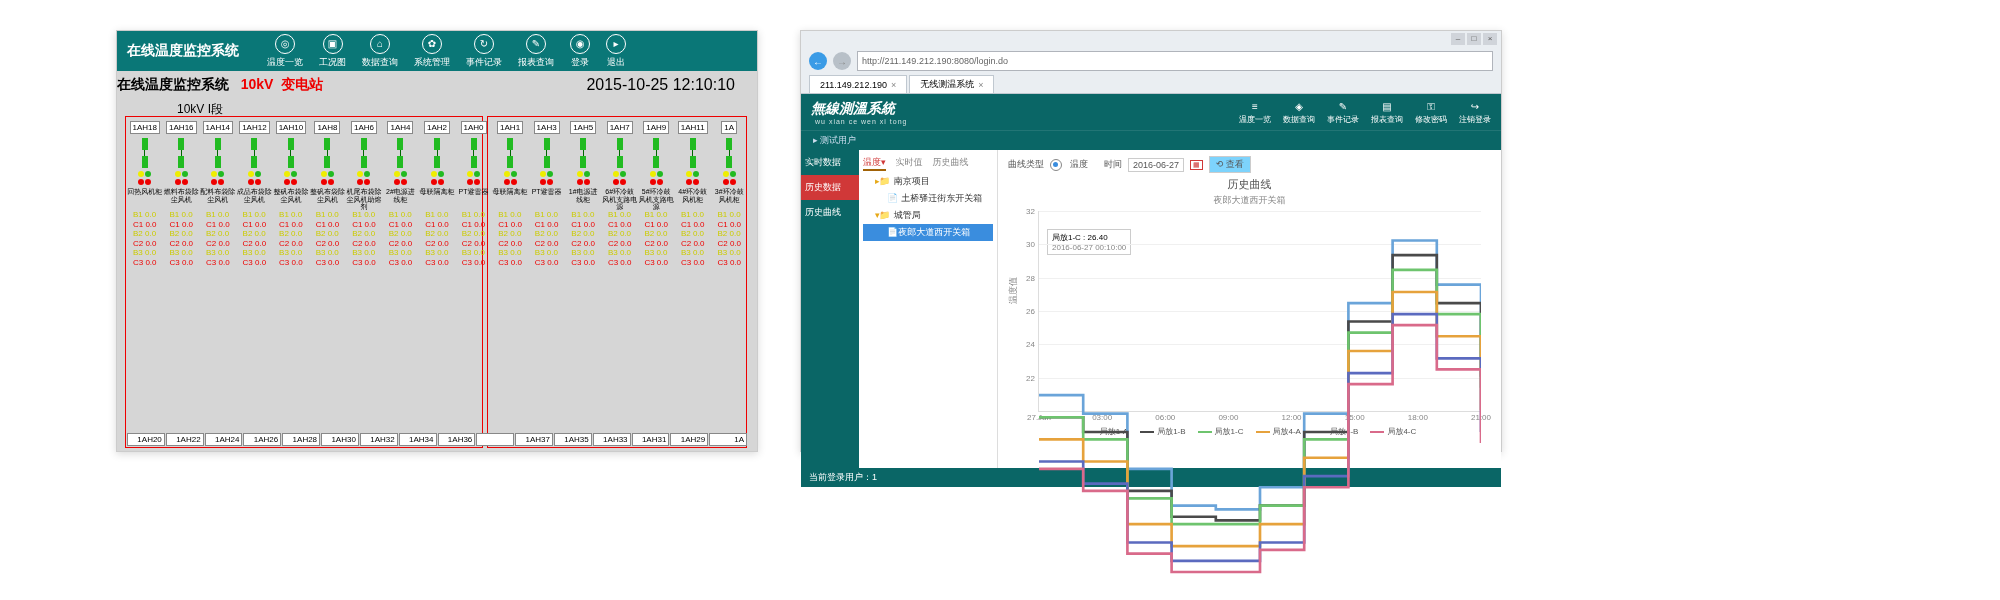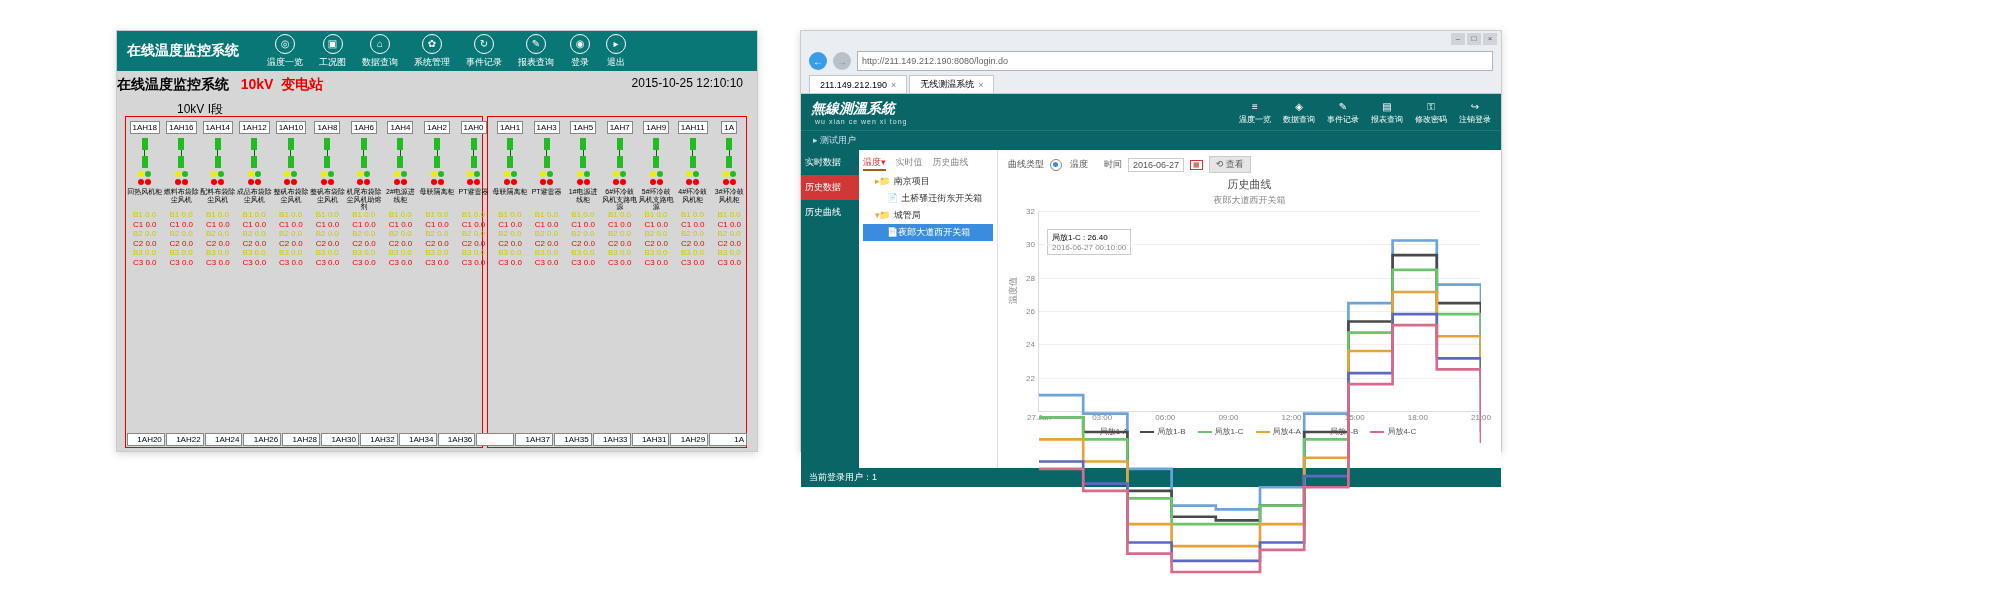--- a/index.html
+++ b/index.html
@@ -6,21 +6,21 @@
 .panel{position:absolute;border:1px solid #ccc;background:#fff;box-shadow:0 2px 8px rgba(0,0,0,.15)}
 .left-panel{left:116px;top:30px;width:640px;height:420px}
 .right-panel{left:800px;top:30px;width:700px;height:420px}
 .teal-header{background:#0a7777;color:#fff;display:flex;align-items:center;height:40px;padding:0 10px}
 .app-title{font-size:14px;font-weight:bold;margin-right:20px}
 .tool-item{display:flex;flex-direction:column;align-items:center;margin:0 8px;font-size:9px;cursor:pointer}
 .tool-icon{width:18px;height:18px;border:1px solid #fff;border-radius:50%;display:flex;align-items:center;justify-content:center;font-size:10px;margin-bottom:2px}
 .left-body{background:#d6d6d6;position:relative;height:380px;overflow:hidden}
 .subtitle-bar{position:absolute;top:5px;left:0;right:0;text-align:left;font-size:14px;font-weight:bold;color:#000}
 .subtitle-bar .red{color:#e00}
-.timestamp{position:absolute;right:14px;top:5px;font-size:12px;color:#000}
+.timestamp{position:absolute;right:22px;top:5px;font-size:16px;color:#000}
 .section-label{position:absolute;left:60px;top:30px;font-size:12px;color:#000}
 .bay-container{position:absolute;top:50px;left:10px;right:10px;display:flex;gap:1px}
 .bay{flex:1;display:flex;flex-direction:column;align-items:center;font-size:8px}
 .bay-id{background:#fff;border:1px solid #888;padding:1px 2px;margin-bottom:2px;font-size:8px}
 .switch-sym{display:flex;flex-direction:column;align-items:center;margin:2px 0}
 .sw-green{width:6px;height:12px;background:#2b2}
 .dots{display:flex;gap:1px;margin:1px 0}
 .dot-y{width:6px;height:6px;border-radius:50%;background:#ee0}
 .dot-g{width:6px;height:6px;border-radius:50%;background:#2b2}
 .dot-r{width:6px;height:6px;border-radius:50%;background:#e00}
@@ -72,21 +72,21 @@
 .y-axis-title{position:absolute;left:-26px;top:50%;transform:rotate(-90deg) translateX(50%);transform-origin:left center;font-size:9px;color:#888}
 .chart-line{position:absolute;left:0;right:0;top:0;bottom:0;pointer-events:none}
 .tooltip{position:absolute;left:8px;top:18px;background:rgba(255,255,255,.9);border:1px solid #ccc;padding:2px 4px;font-size:8px}
 .legend{display:flex;justify-content:center;gap:12px;font-size:8px;color:#555;margin-top:14px}
 .leg-item{display:flex;align-items:center;gap:3px}
 .leg-sw{width:14px;height:2px}
 .footer2{background:#0a6666;color:#fff;font-size:9px;padding:3px 8px}
 .radio{width:10px;height:10px;border:1px solid #888;border-radius:50%;display:inline-block;vertical-align:middle;margin-right:2px;position:relative}
 .radio.checked::after{content:"";width:5px;height:5px;background:#3a8dde;border-radius:50%;position:absolute;left:2px;top:2px}
 .date-input{border:1px solid #ccc;padding:1px 4px;font-size:9px;background:#fff}
-.small-btn{border:1px solid #ccc;background:#e5e5e5;padding:1px 6px;font-size:9px;cursor:pointer}
+.small-btn{border:1px solid #ccc;background:#7dd3fc;padding:1px 6px;font-size:9px;cursor:pointer}
 </style>
 </head>
 <body>
 
 <div class="panel left-panel">
   <div class="teal-header">
     <span class="app-title">在线温度监控系统</span>
     <div id="left-tools" style="display:flex">
         <div class="tool-item">
        <div class="tool-icon">◎</div>

